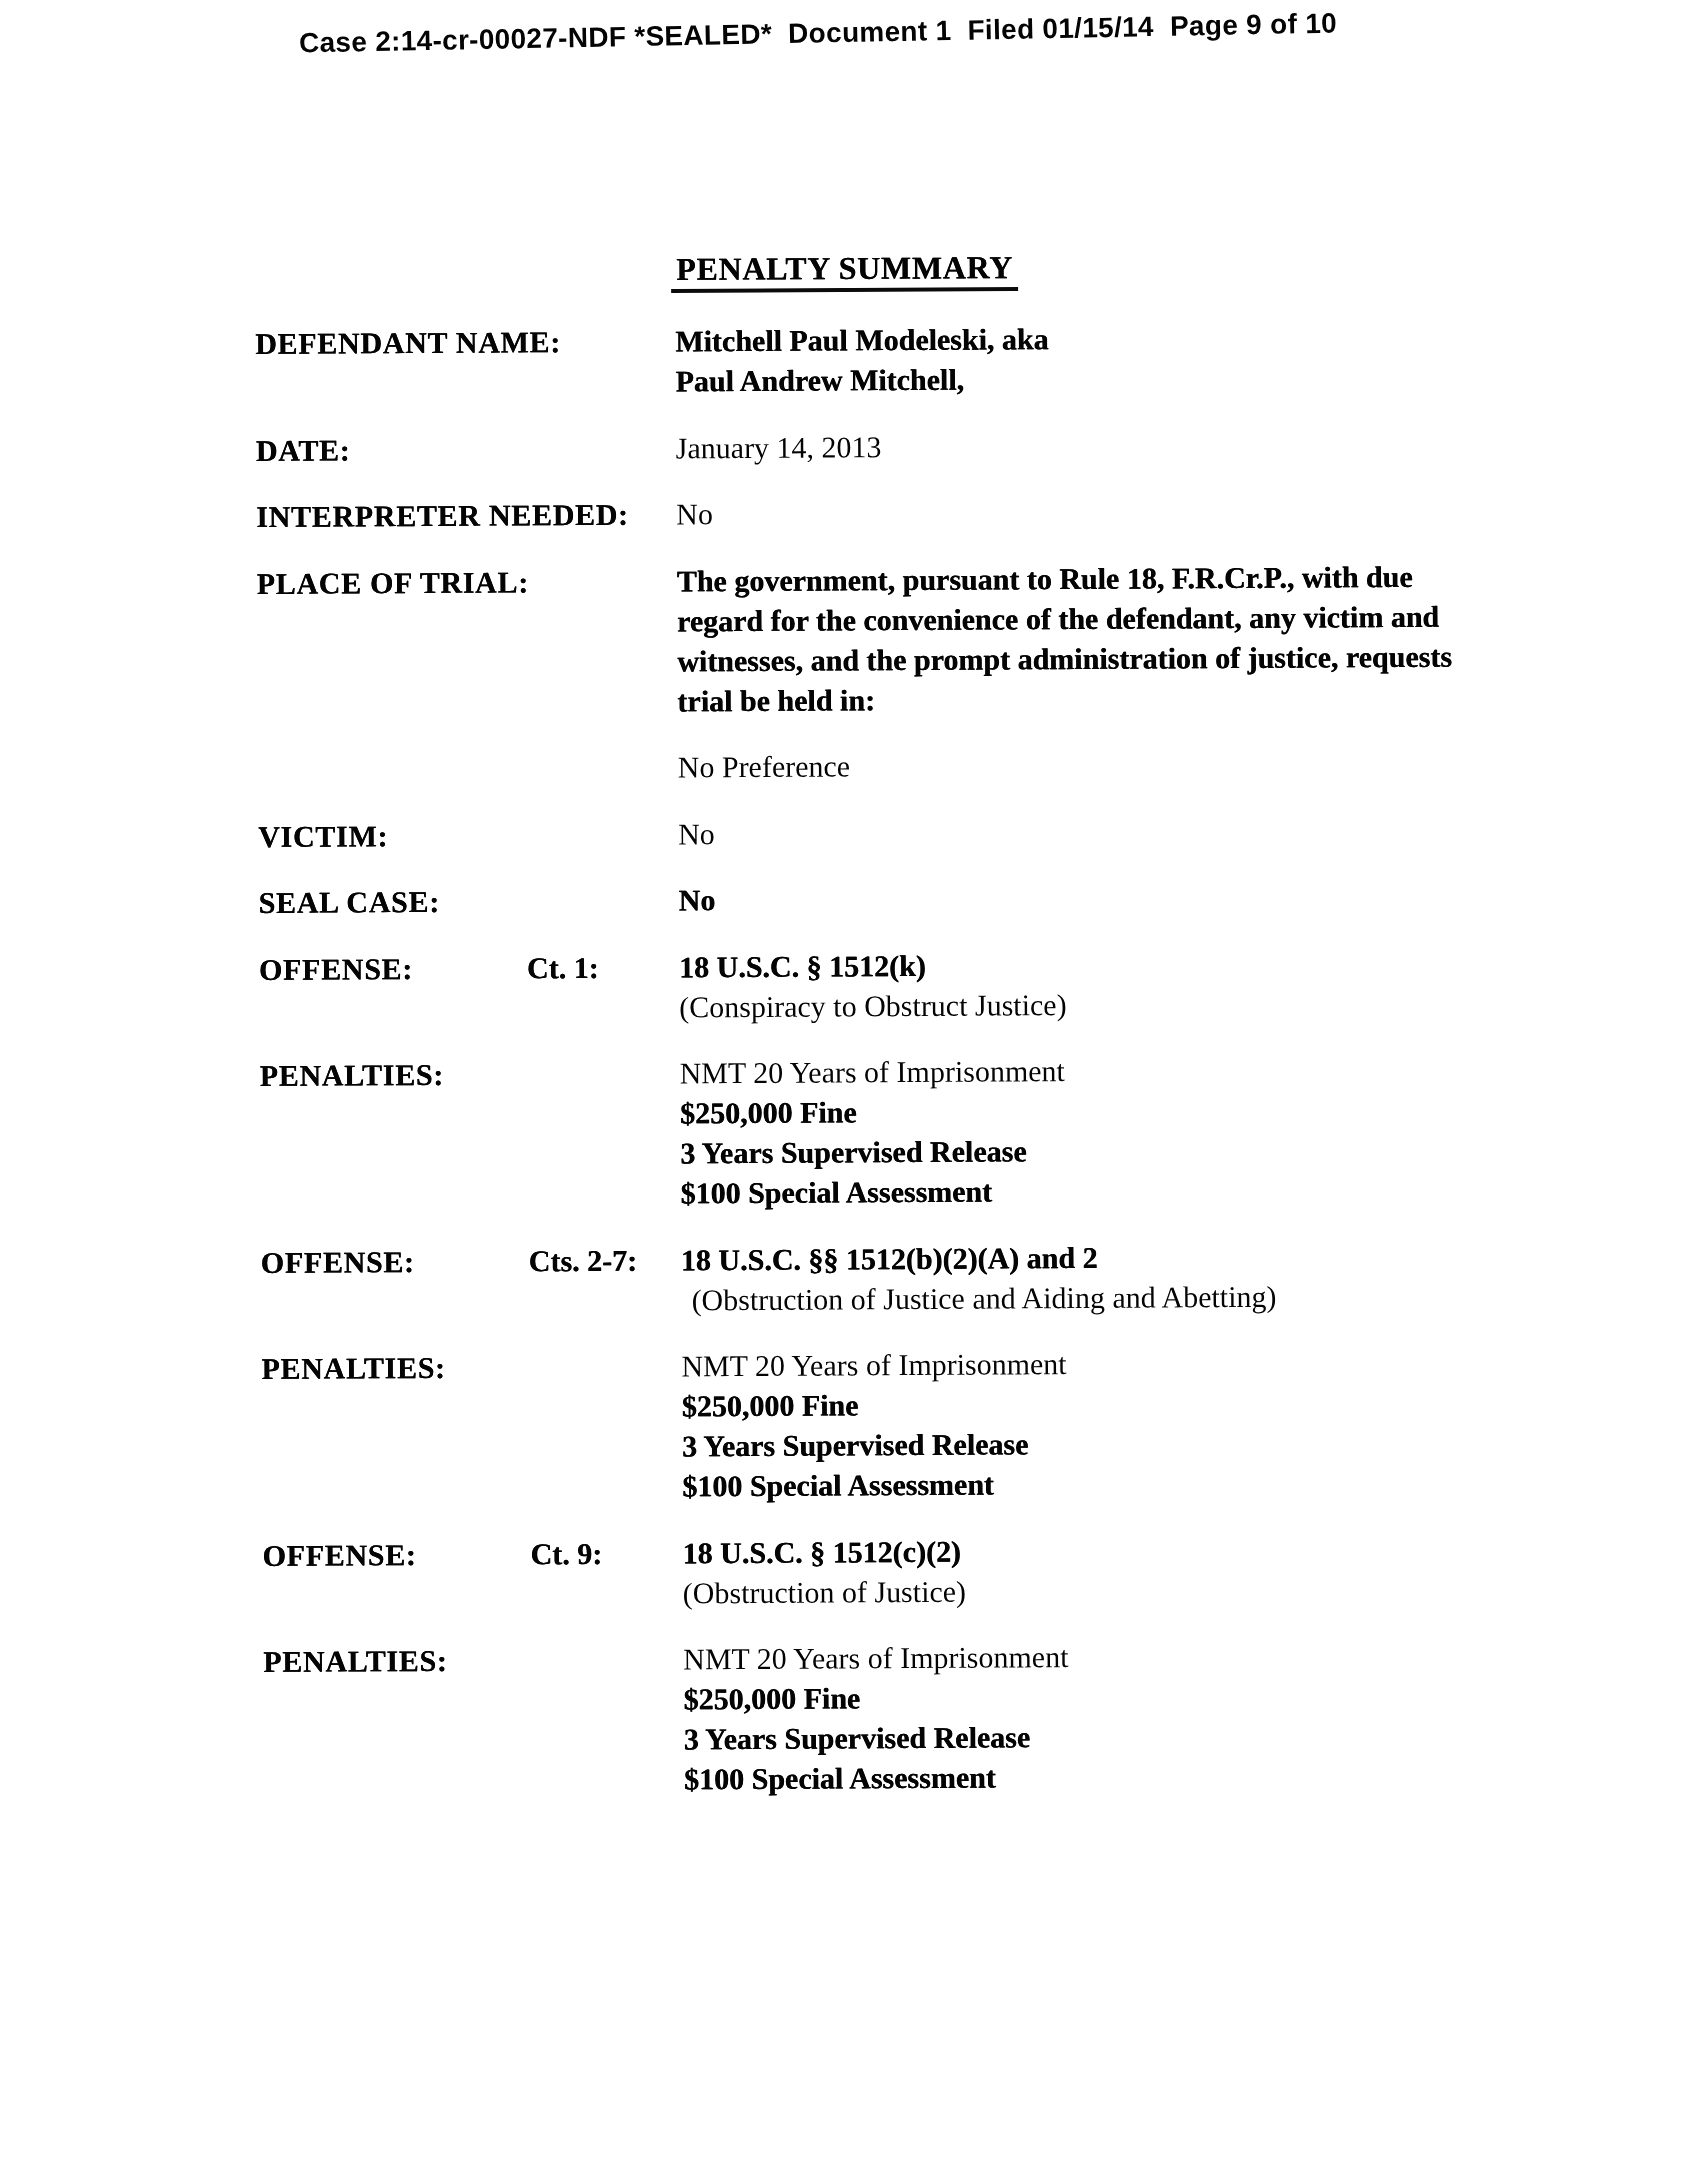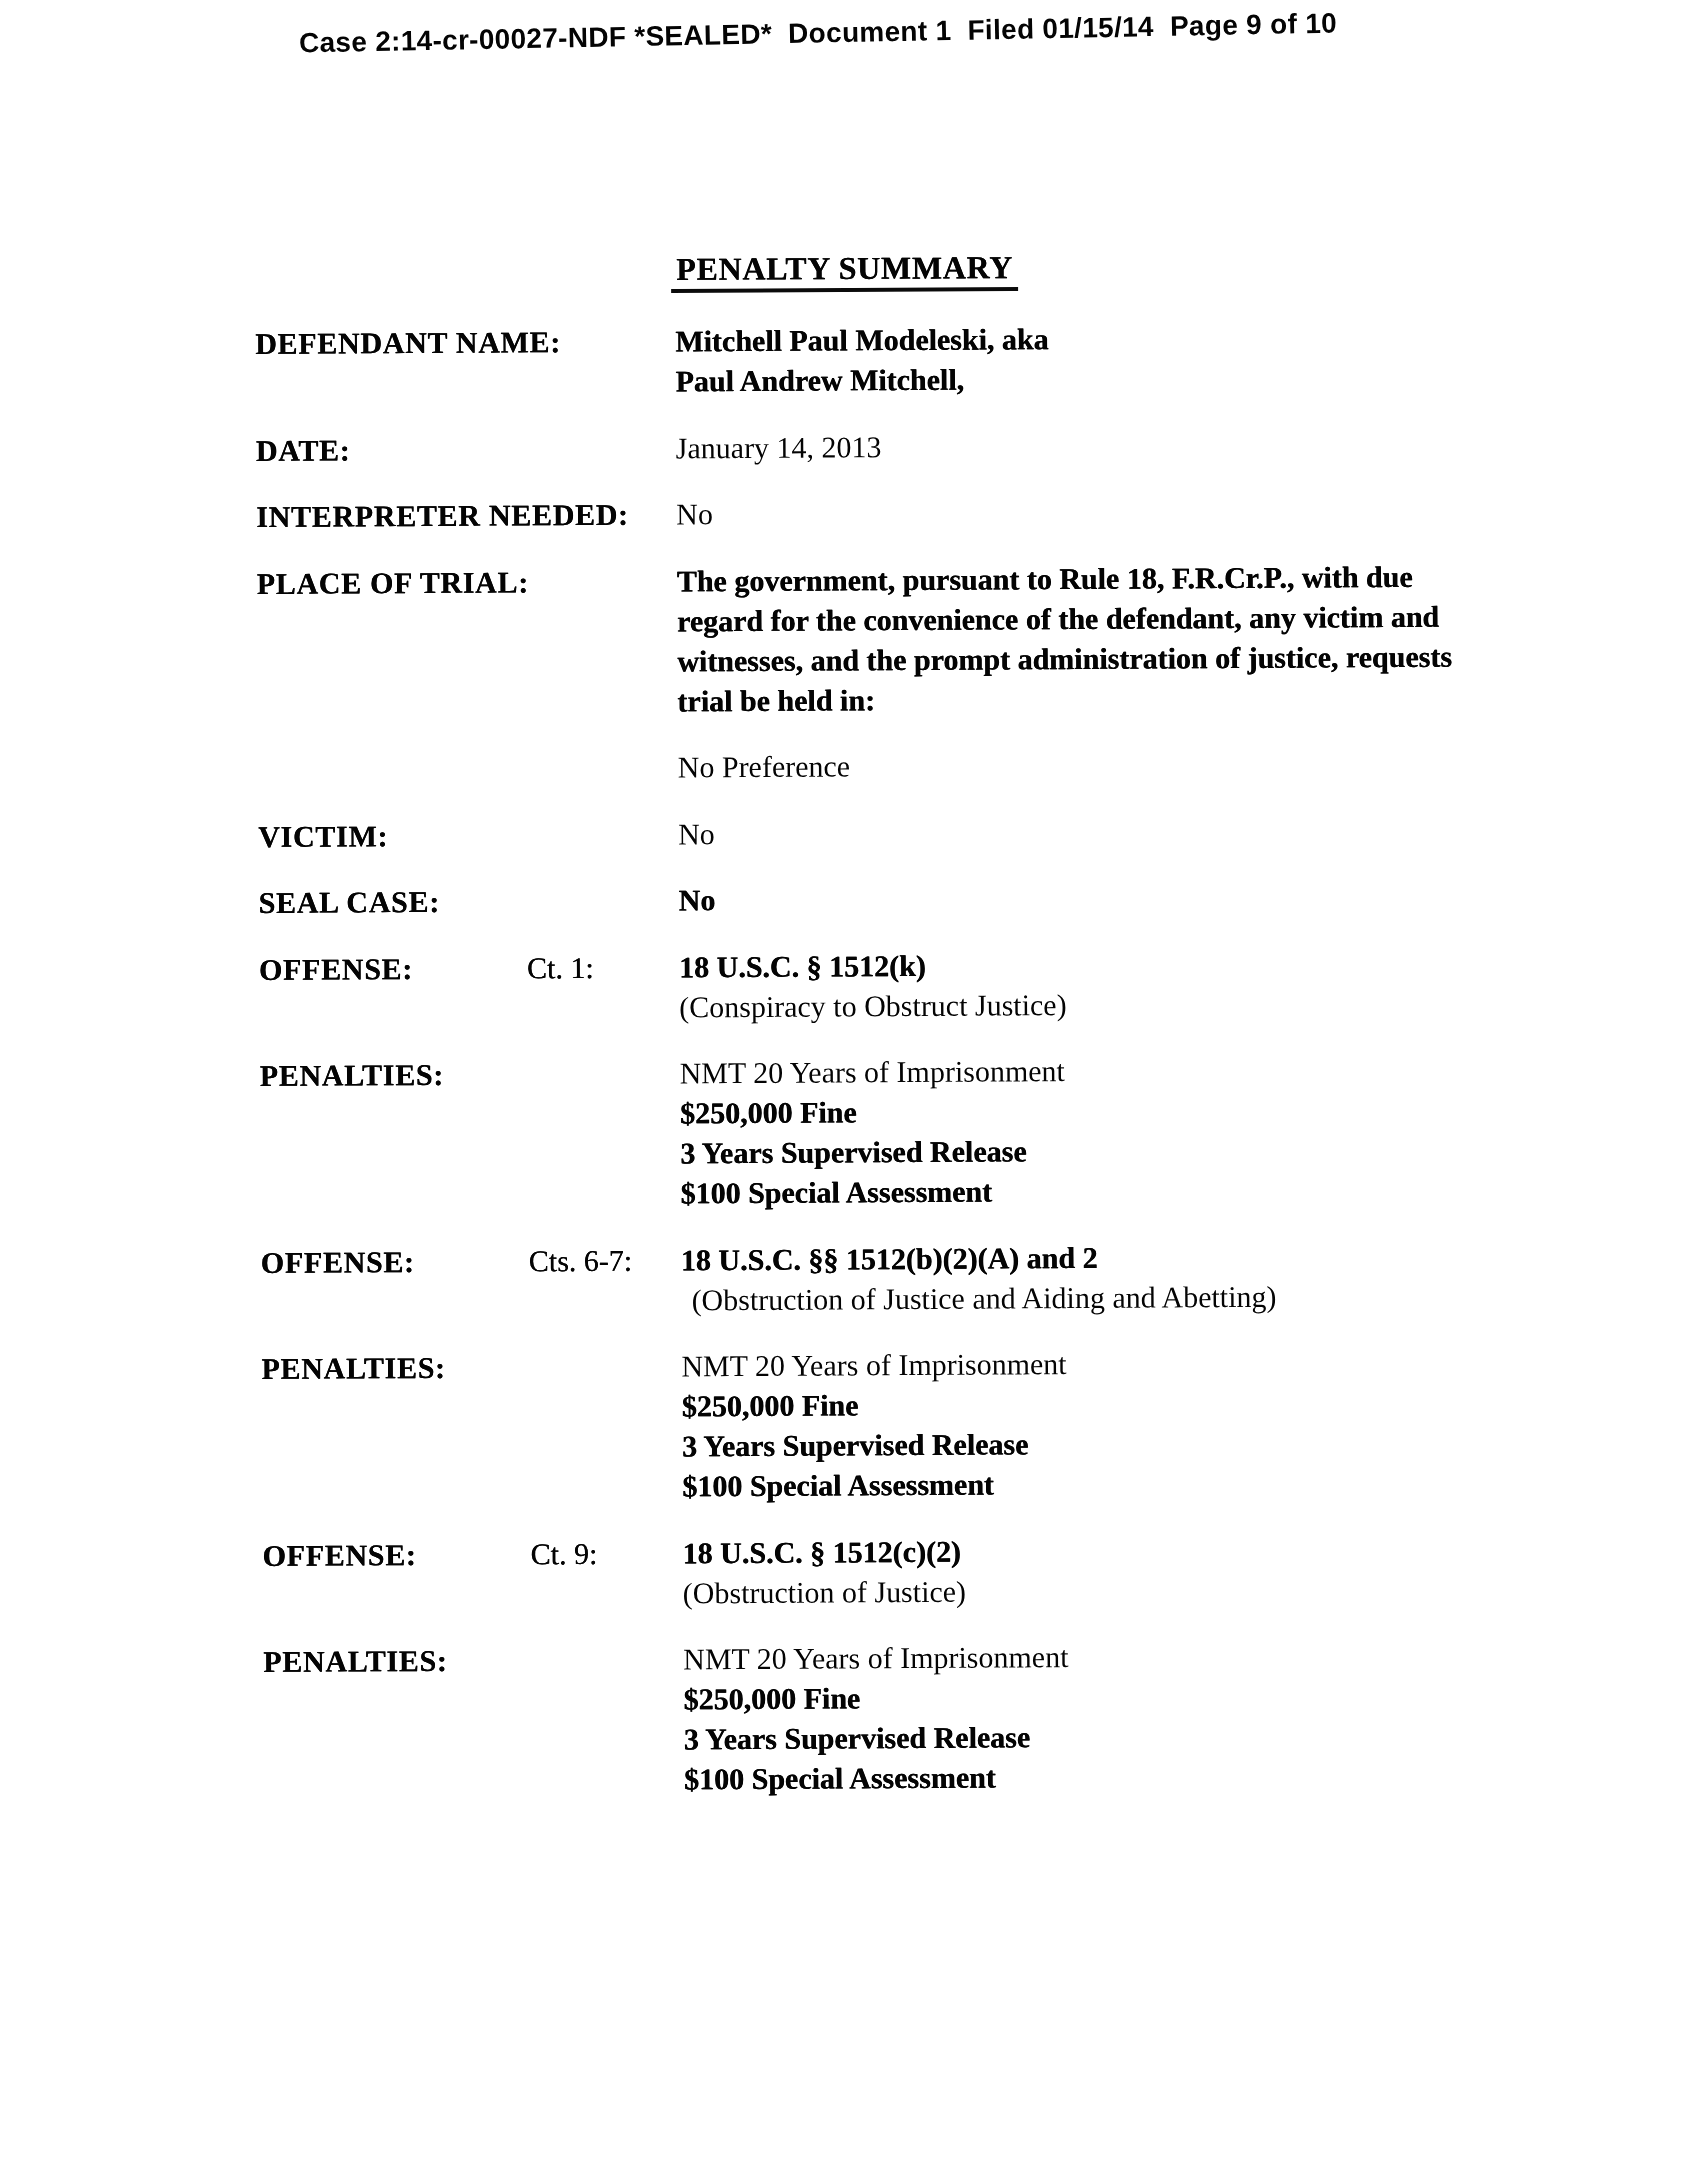--- a/index.html
+++ b/index.html
@@ -72,21 +72,21 @@
     grid-column: 1;
     grid-row: 1;
     font-weight: 700;
     letter-spacing: 0.7px;
     white-space: nowrap;
     text-shadow: 0.3px 0 0 currentColor;
   }
   .row .ct {
     grid-column: 2;
     grid-row: 1;
-    font-weight: 400;
+    font-weight: 700;
     white-space: nowrap;
     text-shadow: 0.3px 0 0 currentColor;
   }
   .row .value {
     grid-column: 3;
     grid-row: 1;
     max-width: 742px;
   }
   .line {
     white-space: nowrap;
@@ -176,21 +176,21 @@
         <div class="ct"></div>
         <div class="value">
           <div class="line">NMT 20 Years of Imprisonment</div>
           <div class="line bold">$250,000 Fine</div>
           <div class="line bold">3 Years Supervised Release</div>
           <div class="line bold">$100 Special Assessment</div>
         </div>
       </div>
       <div class="row">
         <div class="label">OFFENSE:</div>
-        <div class="ct">Cts. 6-7:</div>
+        <div class="ct">Cts. 2-7:</div>
         <div class="value">
           <div class="line bold">18 U.S.C. §§ 1512(b)(2)(A) and 2</div>
           <div class="line indent">(Obstruction of Justice and Aiding and Abetting)</div>
         </div>
       </div>
       <div class="row">
         <div class="label">PENALTIES:</div>
         <div class="ct"></div>
         <div class="value">
           <div class="line">NMT 20 Years of Imprisonment</div>

